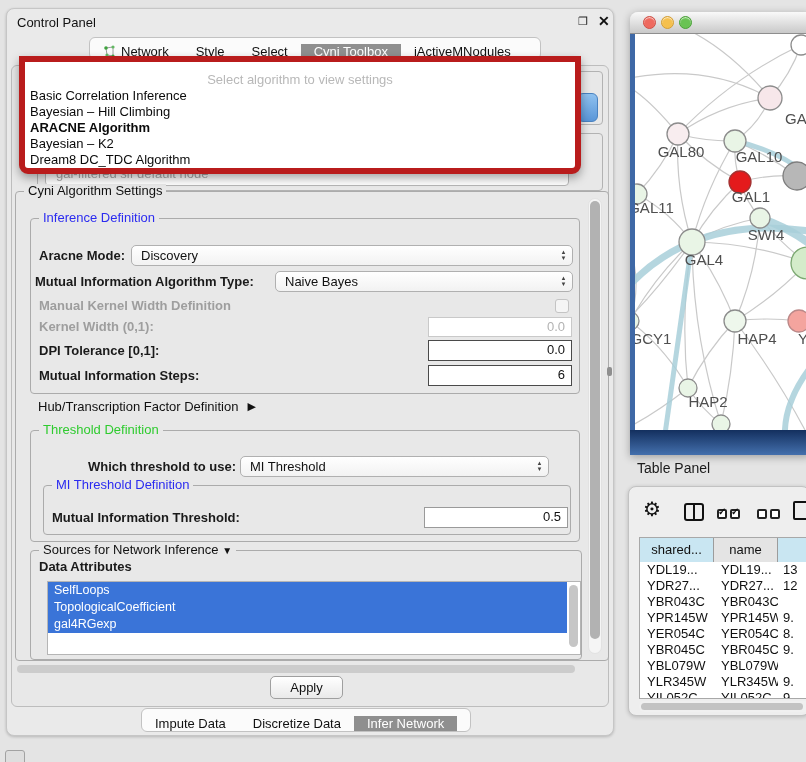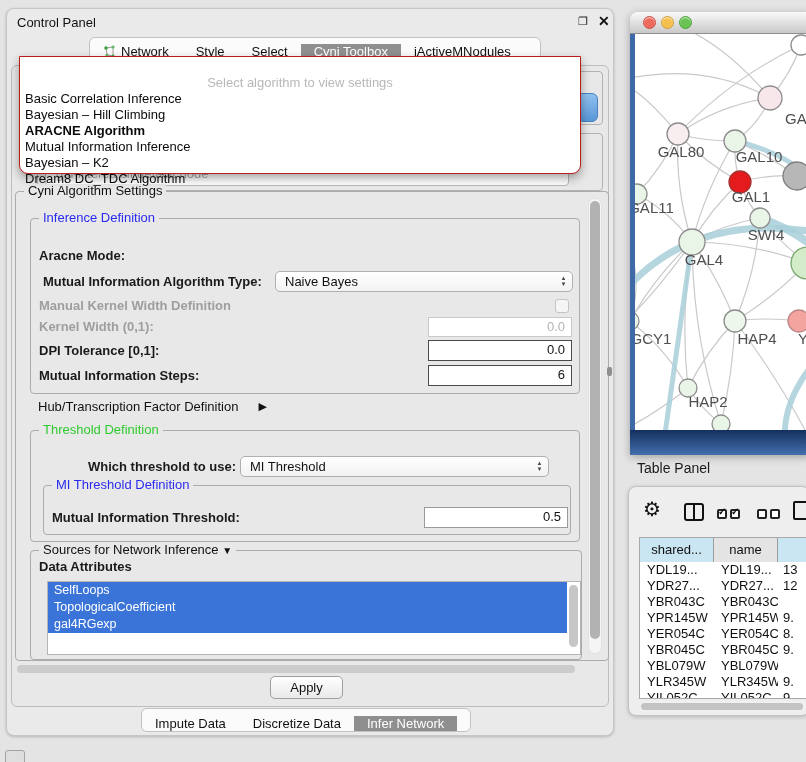--- a/index.html
+++ b/index.html
@@ -21,21 +21,21 @@
 
   
   .frag{position:absolute;border:1px solid #b2b2b2;border-radius:4px;background:#e8e8e8}
   .frag.g1{left:30px;top:62px;width:566px;height:54px}
   .frag.g2{left:30px;top:124px;width:566px;height:58px}
   .frag-stepper{position:absolute;left:570px;top:84px;width:21px;height:29px;border-radius:6px;background:linear-gradient(#8fc1ef,#5a96d8);border:1px solid #4a82c0}
   .ghost-combo{position:absolute;left:38px;top:152px;width:524px;height:25px;background:#fdfdfd;border:1px solid #b5b5b5;border-radius:4px}
   .ghost-txt{position:absolute;left:10px;top:4px;font-size:13px;color:#a9a9a9;white-space:nowrap}
 
   
-  .popup{position:absolute;left:12px;top:47px;width:562px;height:118px;background:#fff;border:1px solid #b91c1c;border-radius:0 0 9px 9px;box-shadow:0 4px 10px rgba(0,0,0,.35);z-index:30;padding-top:18px}
+  .popup{position:absolute;left:12px;top:47px;width:562px;height:118px;background:#fff;border:6px solid #b91c1c;border-radius:0 0 9px 9px;box-shadow:0 4px 10px rgba(0,0,0,.35);z-index:30;padding-top:10px}
   .ph{text-align:center;font-size:13px;color:#b8b8b8;height:16px;line-height:16px}
   .pi{font-size:13px;color:#0a0a0a;height:16px;line-height:16px;padding-left:5px;white-space:nowrap}
   .pi.bold{font-weight:bold}
 
   
   .group{position:absolute;border:1px solid #ababab;border-radius:4px}
   .gt{position:absolute;left:8px;top:-8px;background:#e8e8e8;padding:0 4px;font-size:13px;line-height:14px;white-space:nowrap}
   .gt.blue{color:#2b2bf0}.gt.green{color:#2fcb2f}.gt.black{color:#111}
   .g0{left:8px;top:182px;width:594px;height:470px}
   .g-alg{left:14px;top:26px;width:550px;height:176px}
@@ -46,21 +46,21 @@
   .lbl{position:absolute;font-size:13px;font-weight:bold;color:#1a1a1a;white-space:nowrap;line-height:21px}
   .lbl.dis{color:#9e9e9e}
   .combo{position:absolute;height:21px;background:linear-gradient(#ffffff,#f2f2f2);border:1px solid #b0b0b0;border-radius:5px;display:flex;align-items:center}
   .cv{flex:1;font-size:13px;color:#111;padding-left:9px;white-space:nowrap;overflow:hidden}
   .spin{width:15px;display:flex;flex-direction:column;align-items:center;justify-content:center;color:#444;font-size:6px;line-height:5px;gap:1px;padding-right:2px}
   .field{position:absolute;height:20px;background:#fff;border:1px solid #9a9a9a;font-size:13px;color:#111;text-align:right;line-height:18px;padding-right:6px}
   .field.dark{border-color:#4a4a4a;height:21px}
   .field.dis{border-color:#c9c9c9;color:#b3b3b3}
   .checkbox{position:absolute;width:14px;height:14px;border:1px solid #c4c4c4;border-radius:3px;background:#f5f5f5}
 
-  .hubrow{position:absolute;left:22px;top:206px;font-size:13px;color:#111;display:flex;gap:20px;align-items:center;height:16px}
+  .hubrow{position:absolute;left:22px;top:206px;font-size:13px;color:#111;display:flex;gap:9px;align-items:center;height:16px}
   .arr{font-size:11px;color:#111}
   .gtarr{font-size:10px;color:#111}
 
   .list{position:absolute;left:16px;top:30px;width:534px;height:74px;background:#fff;border:1px solid #b5b5b5;overflow:hidden}
   .li{height:17px;line-height:17px;font-size:12.5px;color:#fff;background:#3a74d8;padding-left:6px;margin-right:13px;white-space:nowrap}
   .ithumb{position:absolute;right:2px;top:3px;width:9px;height:62px;background:#c6c6c6;border-radius:5px}
 
   .vscroll{position:absolute;left:572px;top:6px;width:14px;height:456px;background:#f5f5f5;border:1px solid #e2e2e2;border-radius:7px}
   .vthumb{position:absolute;left:1px;top:2px;width:10px;height:438px;background:#b2b2b2;border-radius:6px}
   .hscroll{position:absolute;left:10px;top:656px;width:564px;height:9px}
@@ -148,34 +148,40 @@
     <div class="frag g2"></div>
     <div class="ghost-combo">
       <span class="ghost-txt">gal-filtered sif default node</span>
     </div>
 
     <div class="popup">
       <div class="ph">Select algorithm to view settings</div>
       <div class="pi">Basic Correlation Inference</div>
       <div class="pi">Bayesian – Hill Climbing</div>
       <div class="pi bold">ARACNE Algorithm</div>
-      <div class="pi">Mutual Information Inference</div>
       <div class="pi">Bayesian – K2</div>
       <div class="pi">Dream8 DC_TDC Algorithm</div>
     </div>
 
     <div class="group g0">
       <span class="gt black">Cyni Algorithm Settings</span>
 
       <div class="group g-alg">
         <span class="gt blue">Inference Definition</span>
 
         <span class="lbl" style="left:8px;top:26px">Aracne Mode:</span>
-
-        <span class="lbl" style="left:12px;top:52px">Mutual Information Algorithm Type:</span>
+        <div class="combo" style="left:100px;top:26px;width:442px">
+          <span class="cv">Discovery</span>
+          <span class="spin">
+              <i>▲</i>
+              <i>▼</i>
+            </span>
+        </div>
+
+        <span class="lbl" style="left:4px;top:52px">Mutual Information Algorithm Type:</span>
         <div class="combo" style="left:244px;top:52px;width:298px">
           <span class="cv">Naive Bayes</span>
           <span class="spin">
               <i>▲</i>
               <i>▼</i>
             </span>
         </div>
 
         <span class="lbl dis" style="left:8px;top:76px">Manual Kernel Width Definition</span>
         <div class="checkbox" style="left:524px;top:80px"></div>

